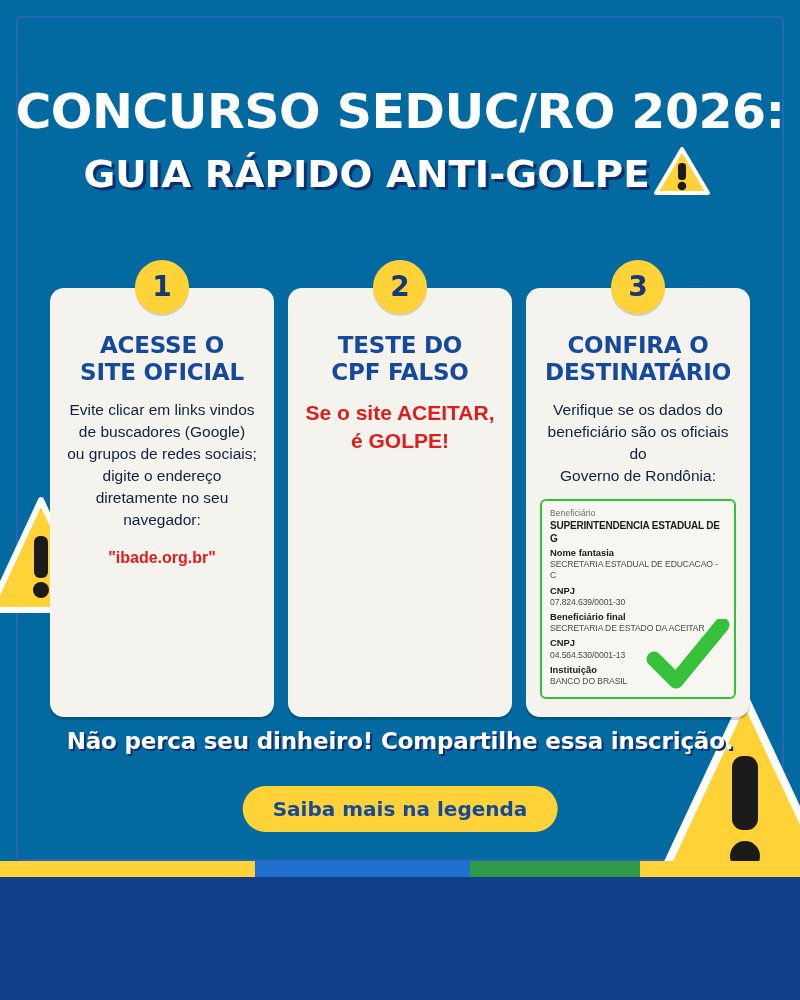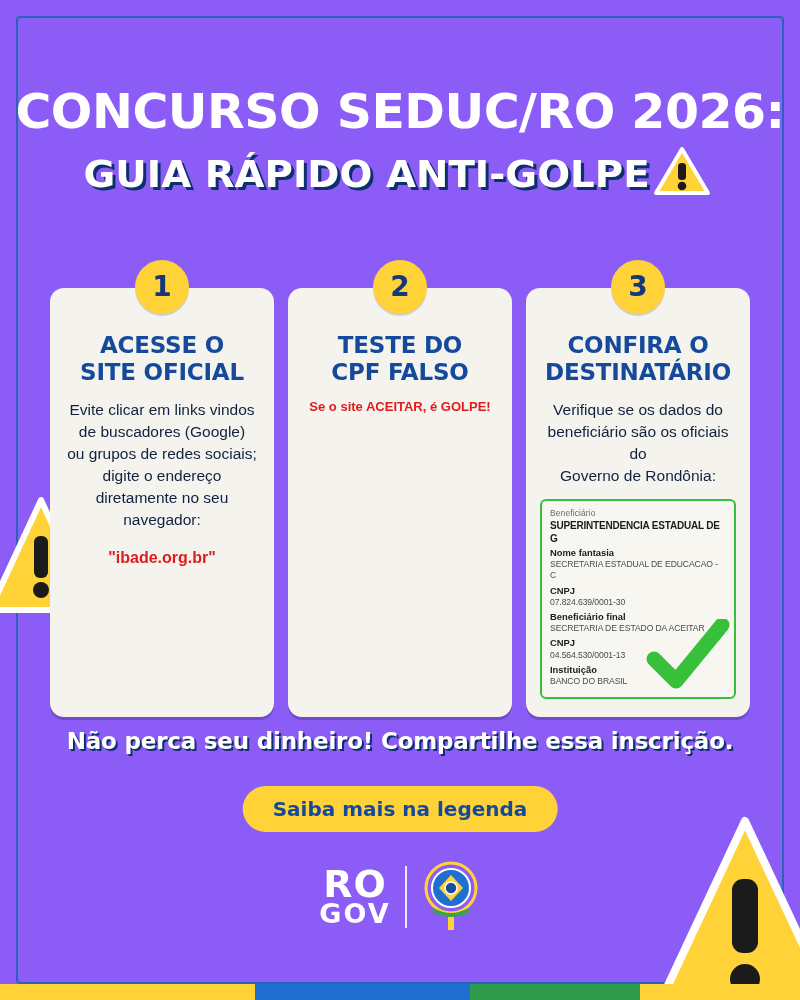--- a/index.html
+++ b/index.html
@@ -4,22 +4,22 @@
 <style>
   * { box-sizing: border-box; margin: 0; padding: 0; }
   html, body {
     width: 800px; height: 1000px;
     font-family: "Liberation Sans", sans-serif;
     background: #123f8c;
     overflow: hidden;
   }
   #poster {
     position: relative;
-    width: 800px; height: 1000px;
-    background: #8b5cf6;
+    width: 800px; height: 877px;
+    background: #0369a1;
     overflow: hidden;
   }
   
   #frame-border {
     position: absolute;
     left: 16px; top: 16px; right: 16px; bottom: 16px;
     border: 2px solid #2a63b8;
     border-radius: 4px;
     pointer-events: none;
   }
@@ -107,21 +107,21 @@
     color: #11213f;
     font-size: 15.5px;
     line-height: 1.42;
     font-weight: 400;
     white-space: pre-line;
   }
   .card-alert {
     margin-top: 14px;
     color: #e01c1c;
     font-weight: 900;
-    font-size: 13px;
+    font-size: 21px;
     line-height: 1.3;
   }
   .card-highlight {
     margin-top: 18px;
     color: #e01c1c;
     font-weight: 900;
     font-size: 16px;
   }
 
   

